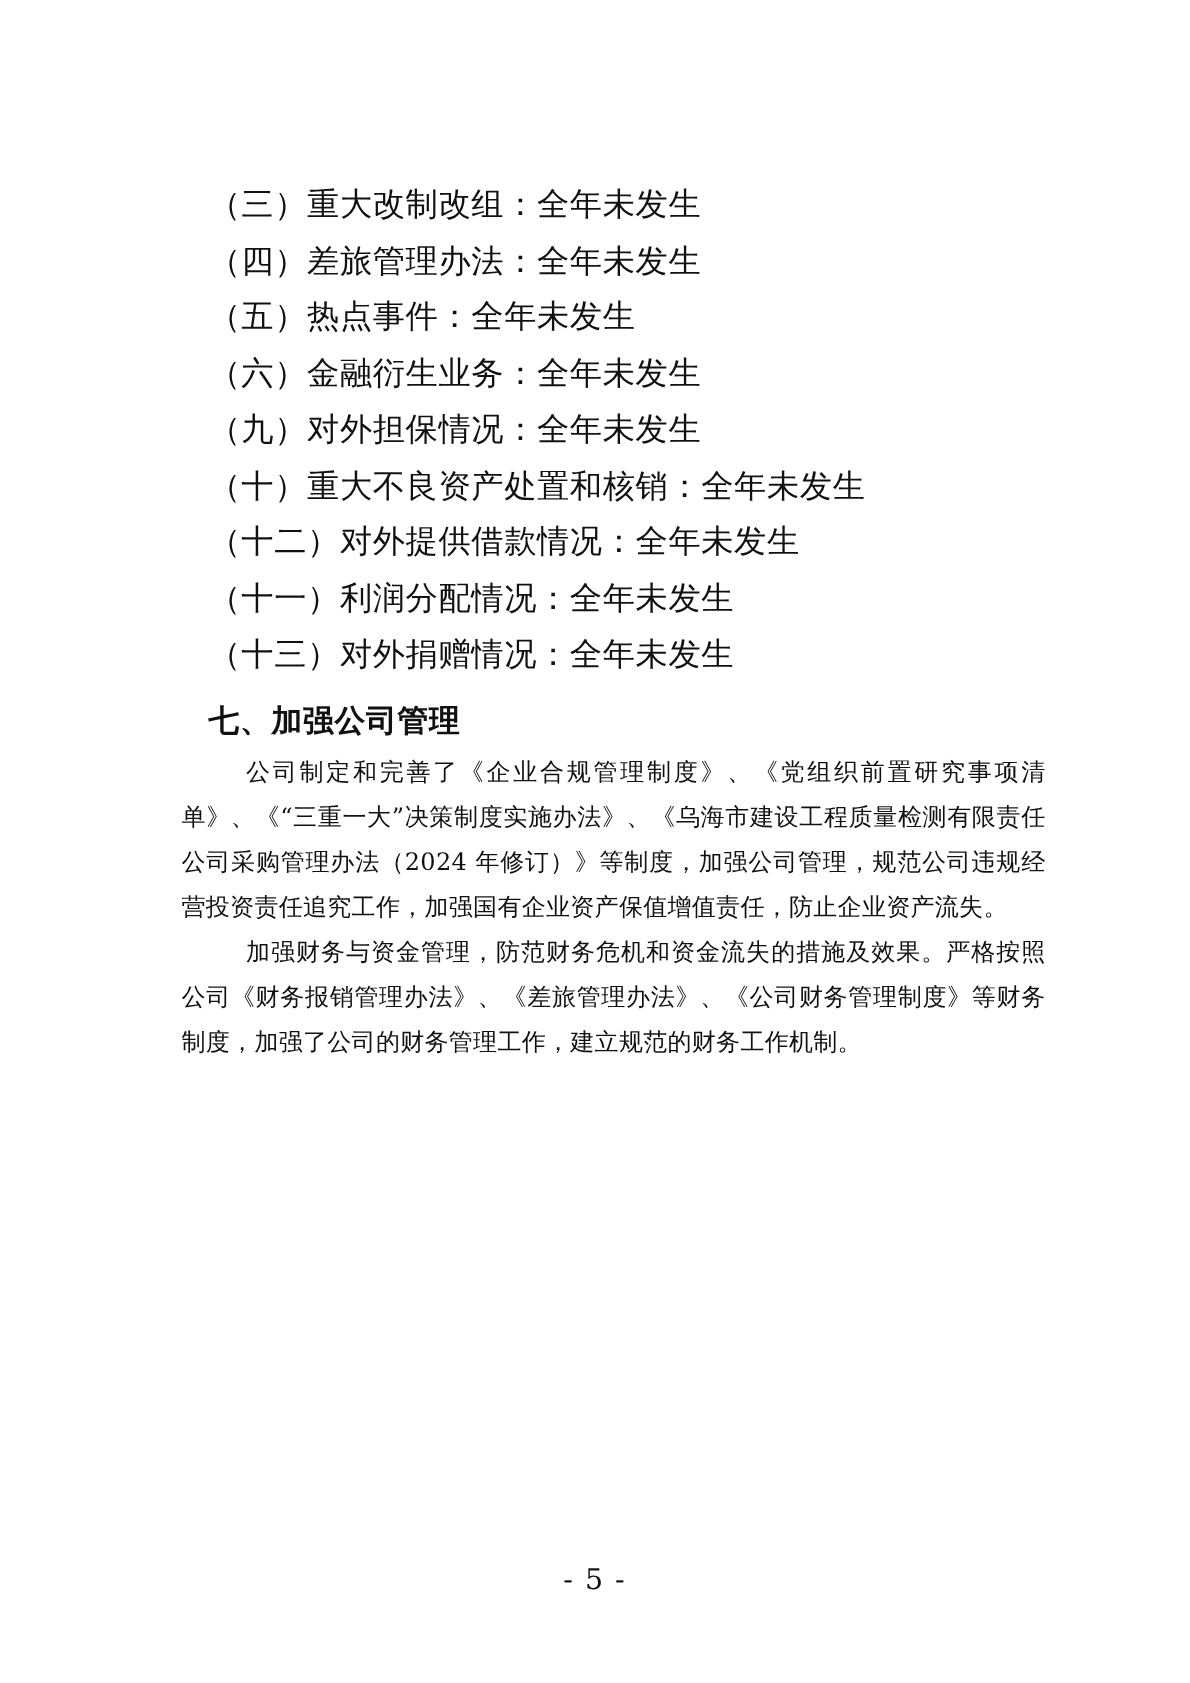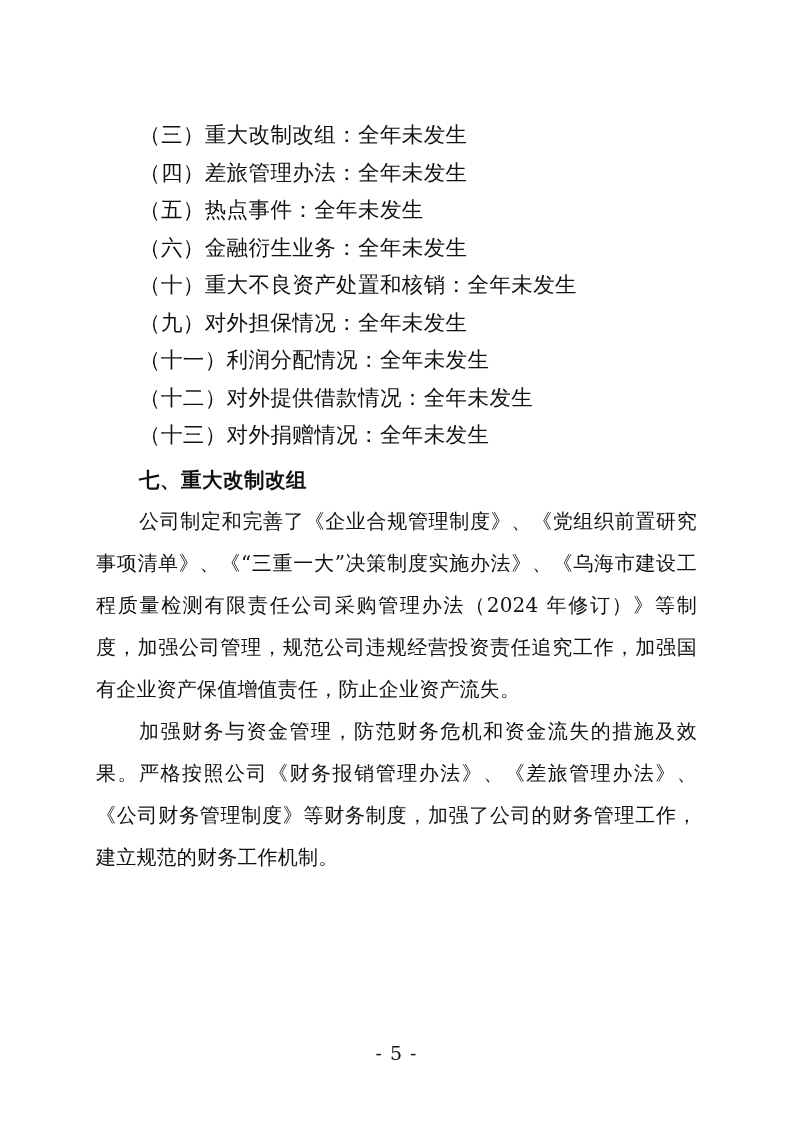--- a/index.html
+++ b/index.html
@@ -28,29 +28,29 @@
     width: 601px;
   }
   .line {
     font-size: 21.5px;
     line-height: 37.5px;
     letter-spacing: 0.4px;
     white-space: nowrap;
   }
   .indent2 {
     text-indent: 43px;
-    font-family: Liberation Mono, monospace;
   }
   .para {
-    font-size: 20px;
-    line-height: 42px;
+    font-size: 16px;
+    line-height: 30px;
     text-align: justify;
     text-justify: inter-ideograph;
     text-indent: 43px;
     letter-spacing: 0.2px;
+    margin-left: 25px;
   }
   .heading {
     font-family: "DejaVu Sans", "Liberation Sans", sans-serif;
     font-weight: bold;
     font-size: 20.5px;
     line-height: 40px;
     text-indent: 43px;
     letter-spacing: 0.5px;
   }
   .subheading {
@@ -75,29 +75,29 @@
 </head>
 <body>
 
 <div class="page">
   <div class="doc-body">
 
     <div class="line indent2">（三）重大改制改组：全年未发生</div>
     <div class="line indent2">（四）差旅管理办法：全年未发生</div>
     <div class="line indent2">（五）热点事件：全年未发生</div>
     <div class="line indent2">（六）金融衍生业务：全年未发生</div>
+    <div class="line indent2">（九）对外担保情况：全年未发生</div>
     <div class="line indent2">（十）重大不良资产处置和核销：全年未发生</div>
-    <div class="line indent2">（九）对外担保情况：全年未发生</div>
+    <div class="line indent2">（十二）对外提供借款情况：全年未发生</div>
     <div class="line indent2">（十一）利润分配情况：全年未发生</div>
-    <div class="line indent2">（十二）对外提供借款情况：全年未发生</div>
     <div class="line indent2">（十三）对外捐赠情况：全年未发生</div>
 
     <div class="gap-sm"></div>
 
-    <div class="heading">七、重大改制改组</div>
+    <div class="heading">七、加强公司管理</div>
 
 
     <div class="para">公司制定和完善了《企业合规管理制度》、《党组织前置研究事项清单》、《“三重一大”决策制度实施办法》、《乌海市建设工程质量检测有限责任公司采购管理办法（2024 年修订）》等制度，加强公司管理，规范公司违规经营投资责任追究工作，加强国有企业资产保值增值责任，防止企业资产流失。</div>
 
     <div class="para">加强财务与资金管理，防范财务危机和资金流失的措施及效果。严格按照公司《财务报销管理办法》、《差旅管理办法》、《公司财务管理制度》等财务制度，加强了公司的财务管理工作，建立规范的财务工作机制。</div>
 
 
   </div>
 </div>
 

